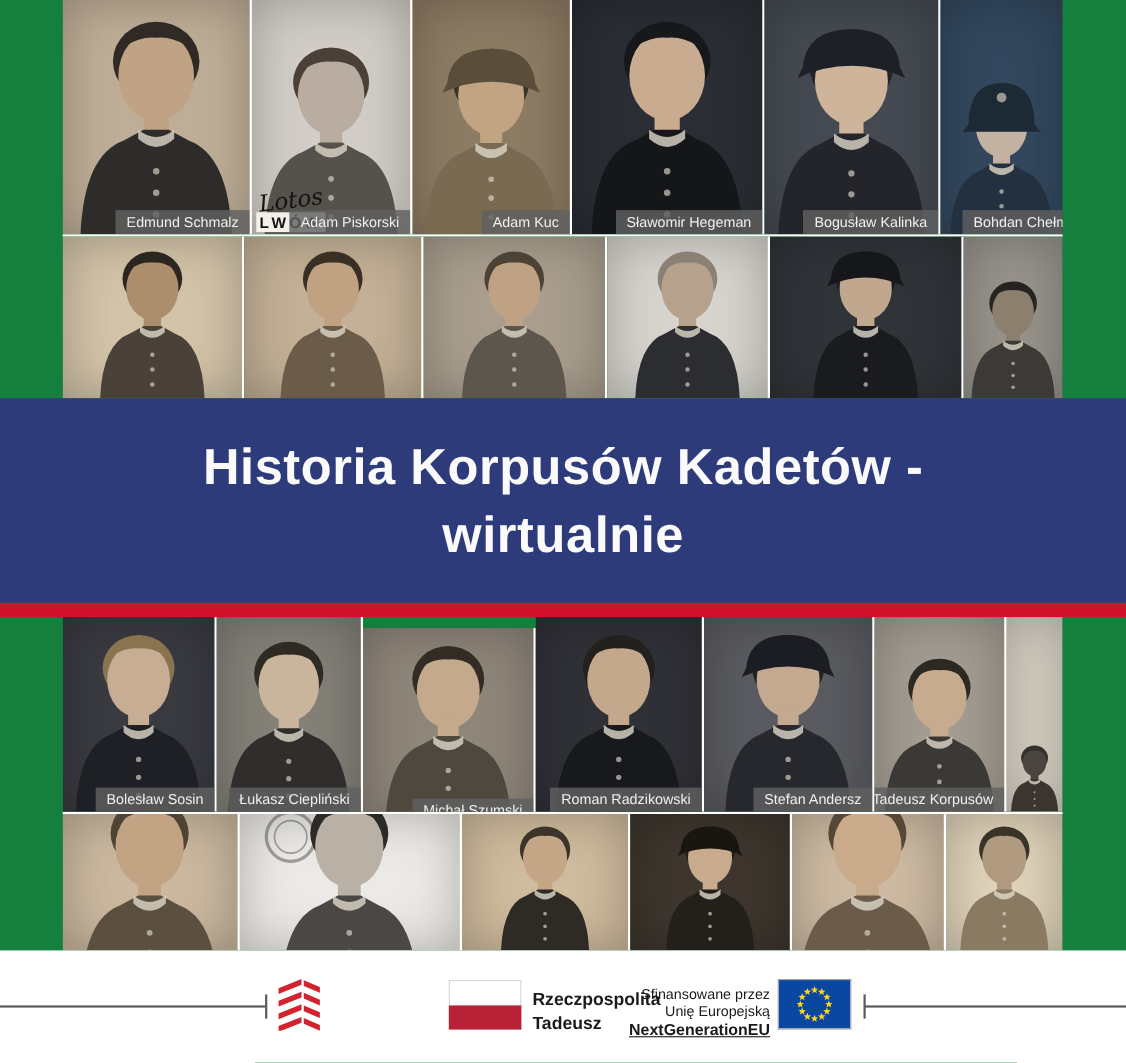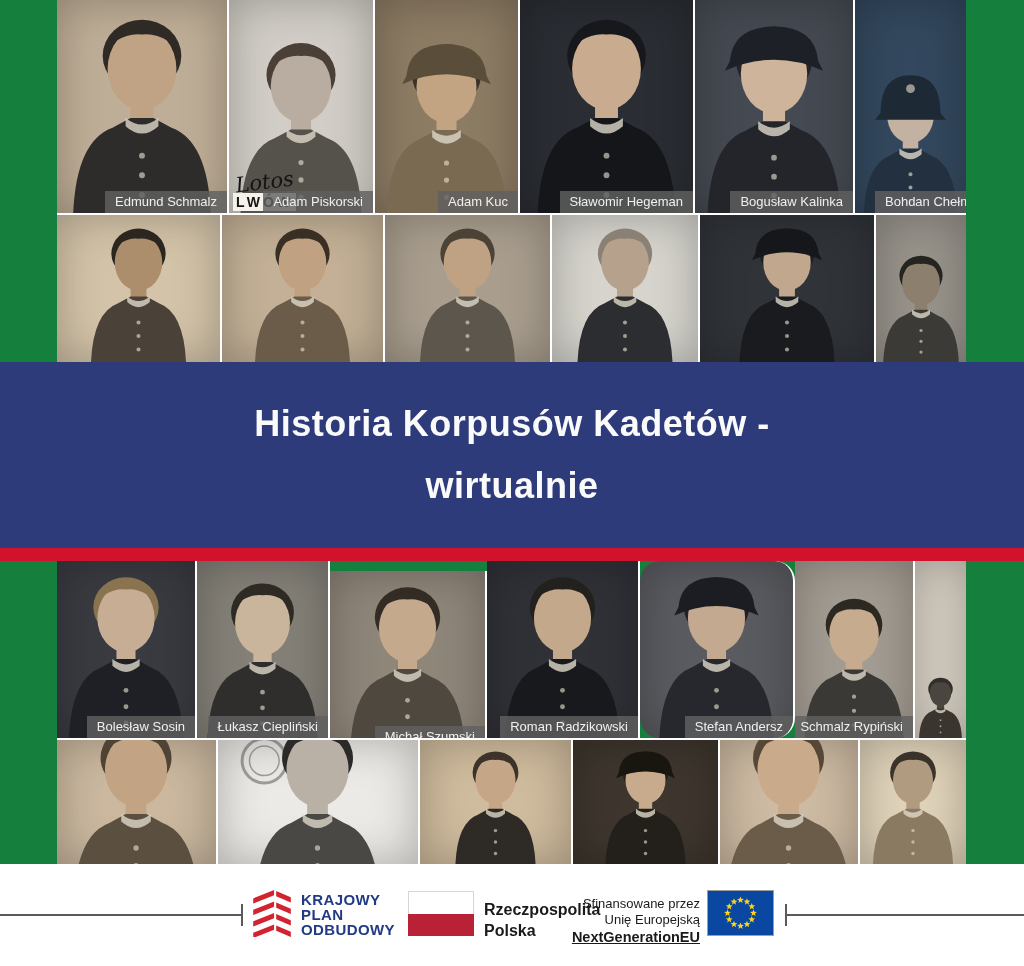--- a/index.html
+++ b/index.html
@@ -18,21 +18,21 @@
              color:#efefef;font-size:13px;line-height:1;padding:4px 10px 5px;
              white-space:nowrap;z-index:3;}
   .lotos-mark{position:absolute;left:4px;bottom:2px;z-index:3;color:#141414;text-align:center;}
   .lotos-script{font-family:"DejaVu Serif",serif;font-style:italic;font-size:21px;
                 line-height:18px;transform:rotate(-7deg);}
   .lotos-stamp{font-size:14px;font-weight:bold;letter-spacing:3px;background:#f3f1ea;
                padding:1px 3px;margin-top:2px;}
   
   .banner{width:1024px;height:186px;background:#2e3b7b;display:flex;
           align-items:center;justify-content:center;text-align:center;}
-  .banner-title{color:#fafafa;font-size:36px;font-weight:bold;line-height:62px;letter-spacing:.5px;}
+  .banner-title{color:#fafafa;font-size:46px;font-weight:bold;line-height:62px;letter-spacing:.5px;}
   .banner-title span{display:block;}
   .stripe{width:1024px;height:13px;background:#d0122d;}
   
   .footer{position:relative;width:1024px;height:102px;background:#ffffff;}
   .rule{position:absolute;height:2px;background:#5a5a5a;top:50px;}
   .rule-left{left:0;width:241px;}
   .rule-right{left:786px;width:238px;}
   .rule-tick{position:absolute;width:2px;height:22px;background:#5a5a5a;top:40px;}
   .tick-left{left:241px;}
   .tick-right{left:785px;}
@@ -325,21 +325,21 @@
             <path d="M8,130 Q10,86 32,78 L43,72 L57,72 L68,78 Q90,86 92,130 Z" fill="#17191d"></path>
             <path d="M40,72 Q50,80 60,72 L60,77 Q50,86 40,77 Z" fill="#ded8c9" opacity=".8"></path>
             <g fill="#ded8c9" opacity=".65">
               <circle cx="50" cy="95" r="1.8"></circle>
               <circle cx="50" cy="107" r="1.8"></circle>
               <circle cx="50" cy="119" r="1.8"></circle>
             </g>
           </svg>
           <span class="name-chip">Roman Radzikowski</span>
         </div>
-        <div class="tile" style="width: 155px; background: rgb(90, 91, 96); border-radius: 20px;">
+        <div class="tile" style="width: 155px; background: rgb(90, 91, 96);">
           <svg viewBox="0 0 100 130" preserveAspectRatio="xMidYMax meet" xmlns="http://www.w3.org/2000/svg">
             <ellipse cx="50" cy="34" rx="24" ry="22" fill="#202124"></ellipse>
             <ellipse cx="50" cy="42" rx="21" ry="25" fill="#c2a98f"></ellipse>
             <path d="M29,40 Q29,16 50,15 Q71,16 71,40 Q71,30 66,25 Q58,20 50,21 Q42,20 34,25 Q29,30 29,40 Z" fill="#202124"></path>
             <rect x="43" y="61" width="14" height="14" fill="#c2a98f"></rect>
             <path d="M8,130 Q10,86 32,78 L43,72 L57,72 L68,78 Q90,86 92,130 Z" fill="#26282d"></path>
             <path d="M40,72 Q50,80 60,72 L60,77 Q50,86 40,77 Z" fill="#ded8c9" opacity=".8"></path>
             <g fill="#ded8c9" opacity=".65">
               <circle cx="50" cy="95" r="1.8"></circle>
               <circle cx="50" cy="107" r="1.8"></circle>
@@ -356,21 +356,21 @@
             <path d="M29,40 Q29,16 50,15 Q71,16 71,40 Q71,30 66,25 Q58,20 50,21 Q42,20 34,25 Q29,30 29,40 Z" fill="#2c2822"></path>
             <rect x="43" y="61" width="14" height="14" fill="#c6ab8e"></rect>
             <path d="M8,130 Q10,86 32,78 L43,72 L57,72 L68,78 Q90,86 92,130 Z" fill="#3a3935"></path>
             <path d="M40,72 Q50,80 60,72 L60,77 Q50,86 40,77 Z" fill="#ded8c9" opacity=".8"></path>
             <g fill="#ded8c9" opacity=".65">
               <circle cx="50" cy="95" r="1.8"></circle>
               <circle cx="50" cy="107" r="1.8"></circle>
               <circle cx="50" cy="119" r="1.8"></circle>
             </g>
           </svg>
-          <span class="name-chip">Schmalz Rypiński</span>
+          <span class="name-chip">Tadeusz Korpusów</span>
         </div>
         <div class="tile" style="width: 51px; background: rgb(217, 210, 198);">
           <svg viewBox="0 0 100 130" preserveAspectRatio="xMidYMax meet" xmlns="http://www.w3.org/2000/svg">
             <ellipse cx="50" cy="34" rx="24" ry="22" fill="#33302b"></ellipse>
             <ellipse cx="50" cy="42" rx="21" ry="25" fill="#4a463f"></ellipse>
             <path d="M29,40 Q29,16 50,15 Q71,16 71,40 Q71,30 66,25 Q58,20 50,21 Q42,20 34,25 Q29,30 29,40 Z" fill="#33302b"></path>
             <rect x="43" y="61" width="14" height="14" fill="#4a463f"></rect>
             <path d="M8,130 Q10,86 32,78 L43,72 L57,72 L68,78 Q90,86 92,130 Z" fill="#3a362f"></path>
             <path d="M40,72 Q50,80 60,72 L60,77 Q50,86 40,77 Z" fill="#ded8c9" opacity=".8"></path>
             <g fill="#ded8c9" opacity=".65">
@@ -494,33 +494,28 @@
     <svg class="kpo-icon" id="kpo-icon" viewBox="0 0 38 46" xmlns="http://www.w3.org/2000/svg">
         <path d="M1,9 L21,1 L21,6 L1,14 Z" fill="#d2232e"></path>
         <path d="M23,2 L37,8 L37,13 L23,7 Z" fill="#d2232e"></path>
         <path d="M1,20 L21,12 L21,17 L1,25 Z" fill="#d2232e"></path>
         <path d="M23,13 L37,19 L37,24 L23,18 Z" fill="#d2232e"></path>
         <path d="M1,31 L21,23 L21,28 L1,36 Z" fill="#d2232e"></path>
         <path d="M23,24 L37,30 L37,35 L23,29 Z" fill="#d2232e"></path>
         <path d="M1,42 L21,34 L21,39 L1,47 Z" fill="#d2232e"></path>
         <path d="M23,35 L37,41 L37,46 L23,40 Z" fill="#d2232e"></path>
       </svg>
-    <div class="kpo-text">
-      <div>KRAJOWY</div>
-      <div>PLAN</div>
-      <div>ODBUDOWY</div>
-    </div>
 
     <div class="pl-flag">
       <div class="pl-white"></div>
       <div class="pl-red"></div>
     </div>
     <div class="pl-text">
       <div>Rzeczpospolita</div>
-      <div>Polska</div>
+      <div>Tadeusz</div>
     </div>
 
     <div class="eu-text">
       <div>Sfinansowane przez</div>
       <div>Unię Europejską</div>
       <div class="strong">NextGenerationEU</div>
     </div>
     <svg class="eu-flag" id="eu-flag" viewBox="0 0 65 44" xmlns="http://www.w3.org/2000/svg">
         <rect width="65" height="44" fill="#0a47a0"></rect>
         <polygon points="32.50,5.40 33.38,7.79 35.92,7.89 33.93,9.46 34.62,11.91 32.50,10.50 30.38,11.91 31.07,9.46 29.08,7.89 31.62,7.79" fill="#ffd617"></polygon>

